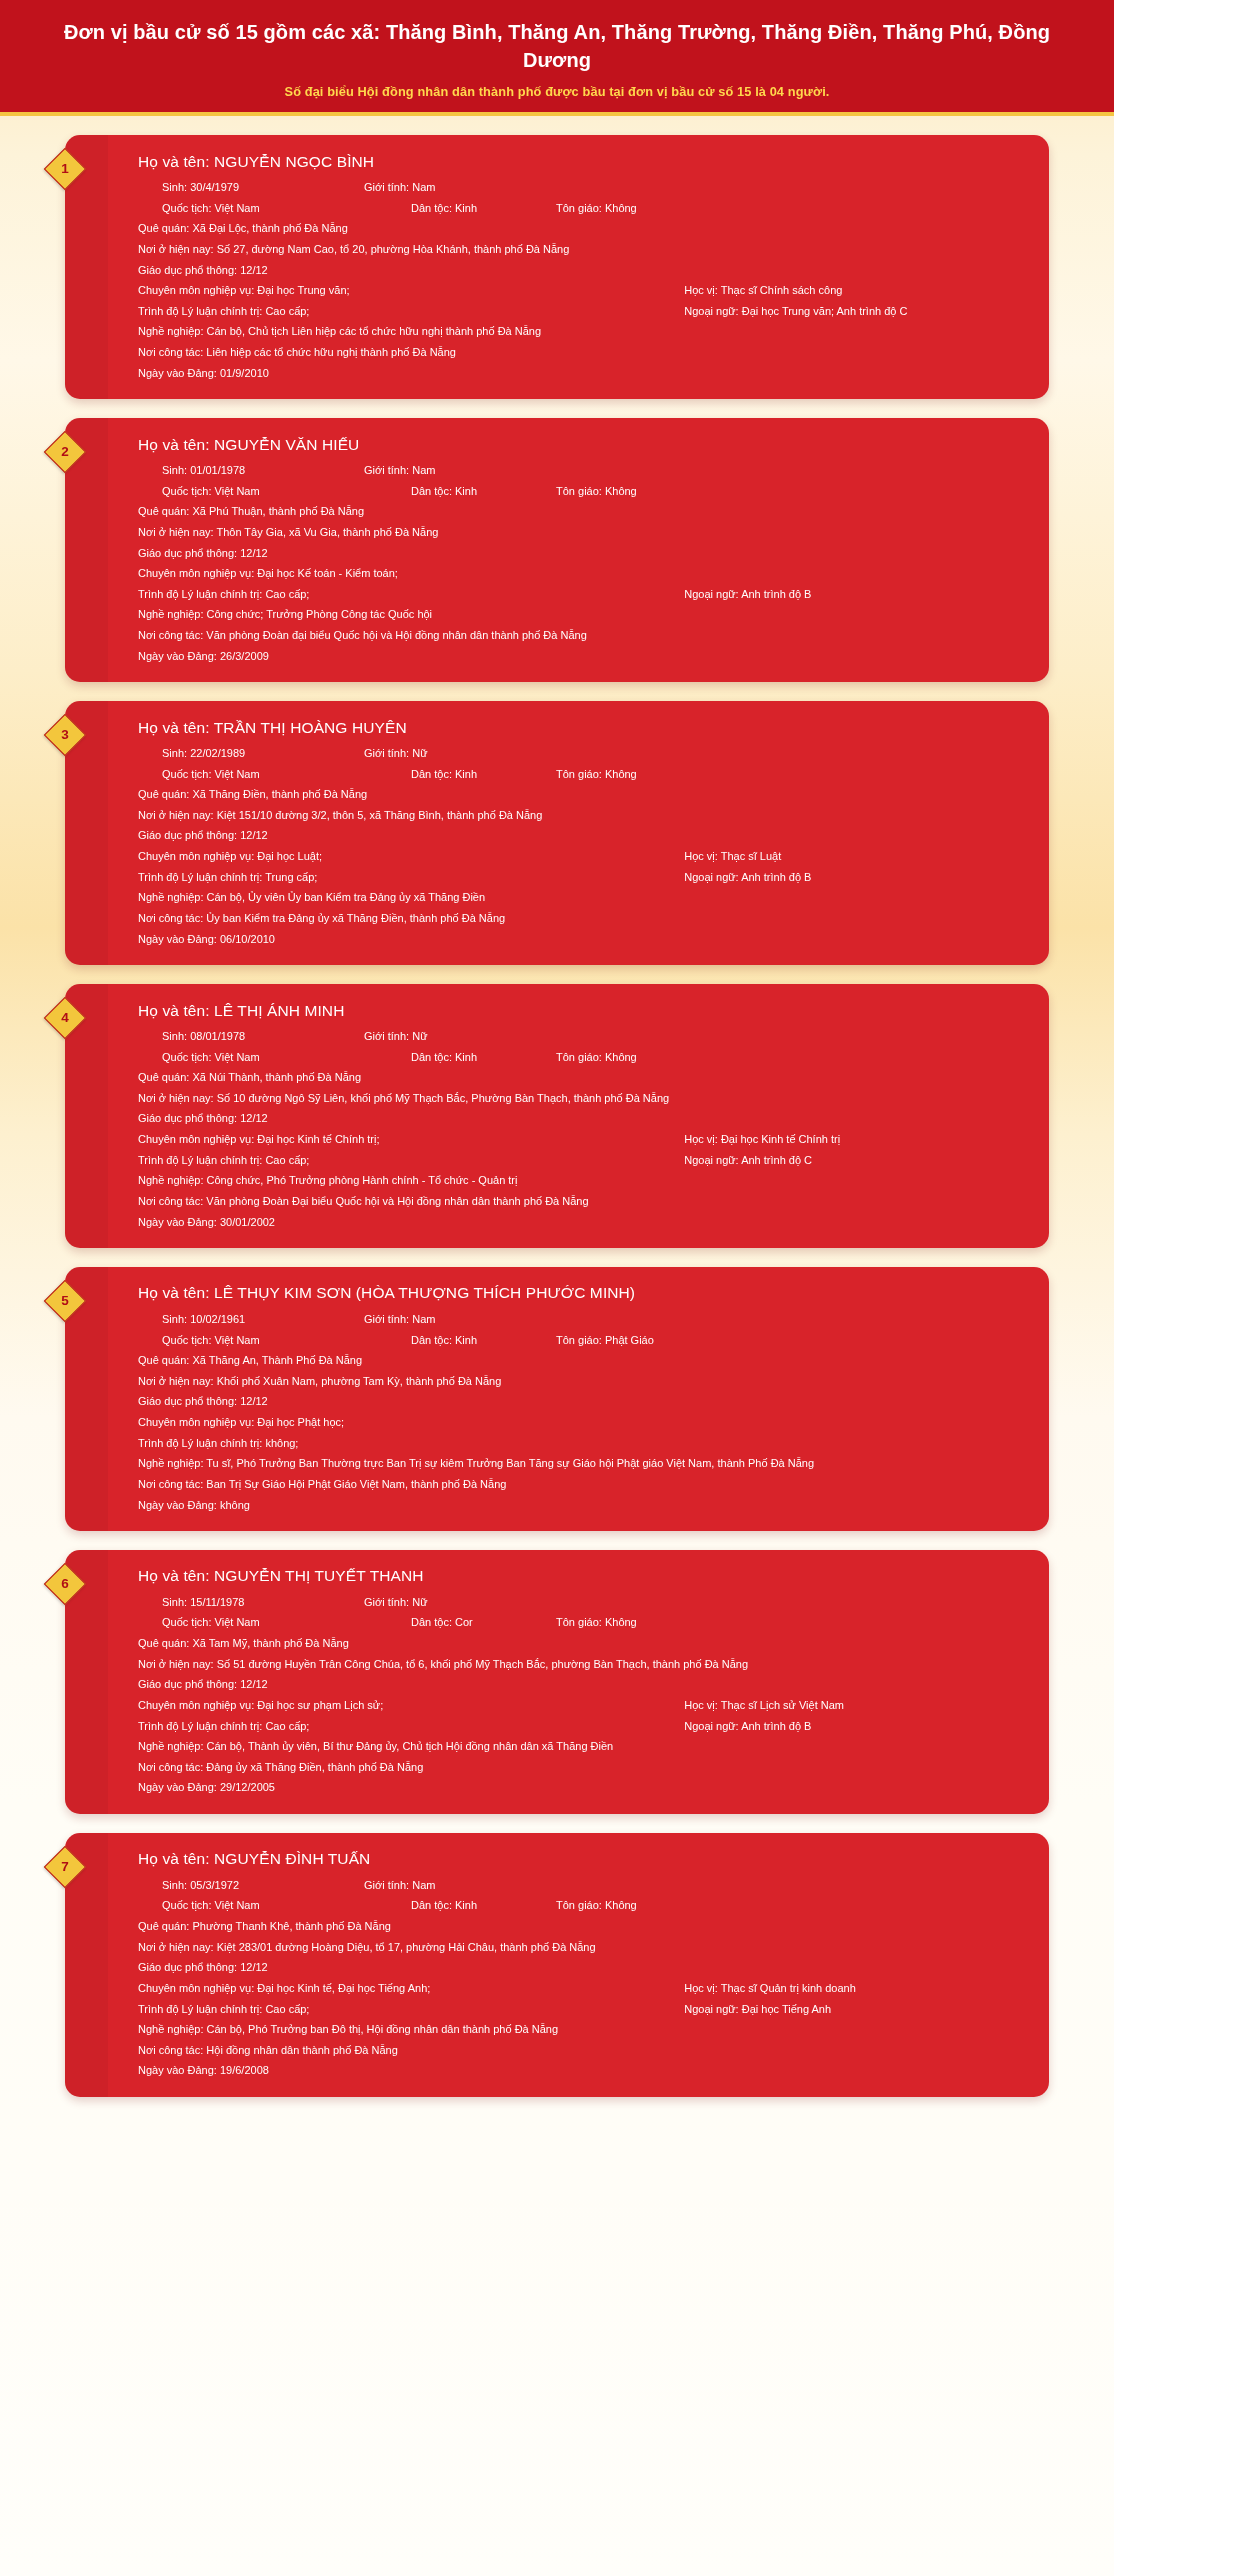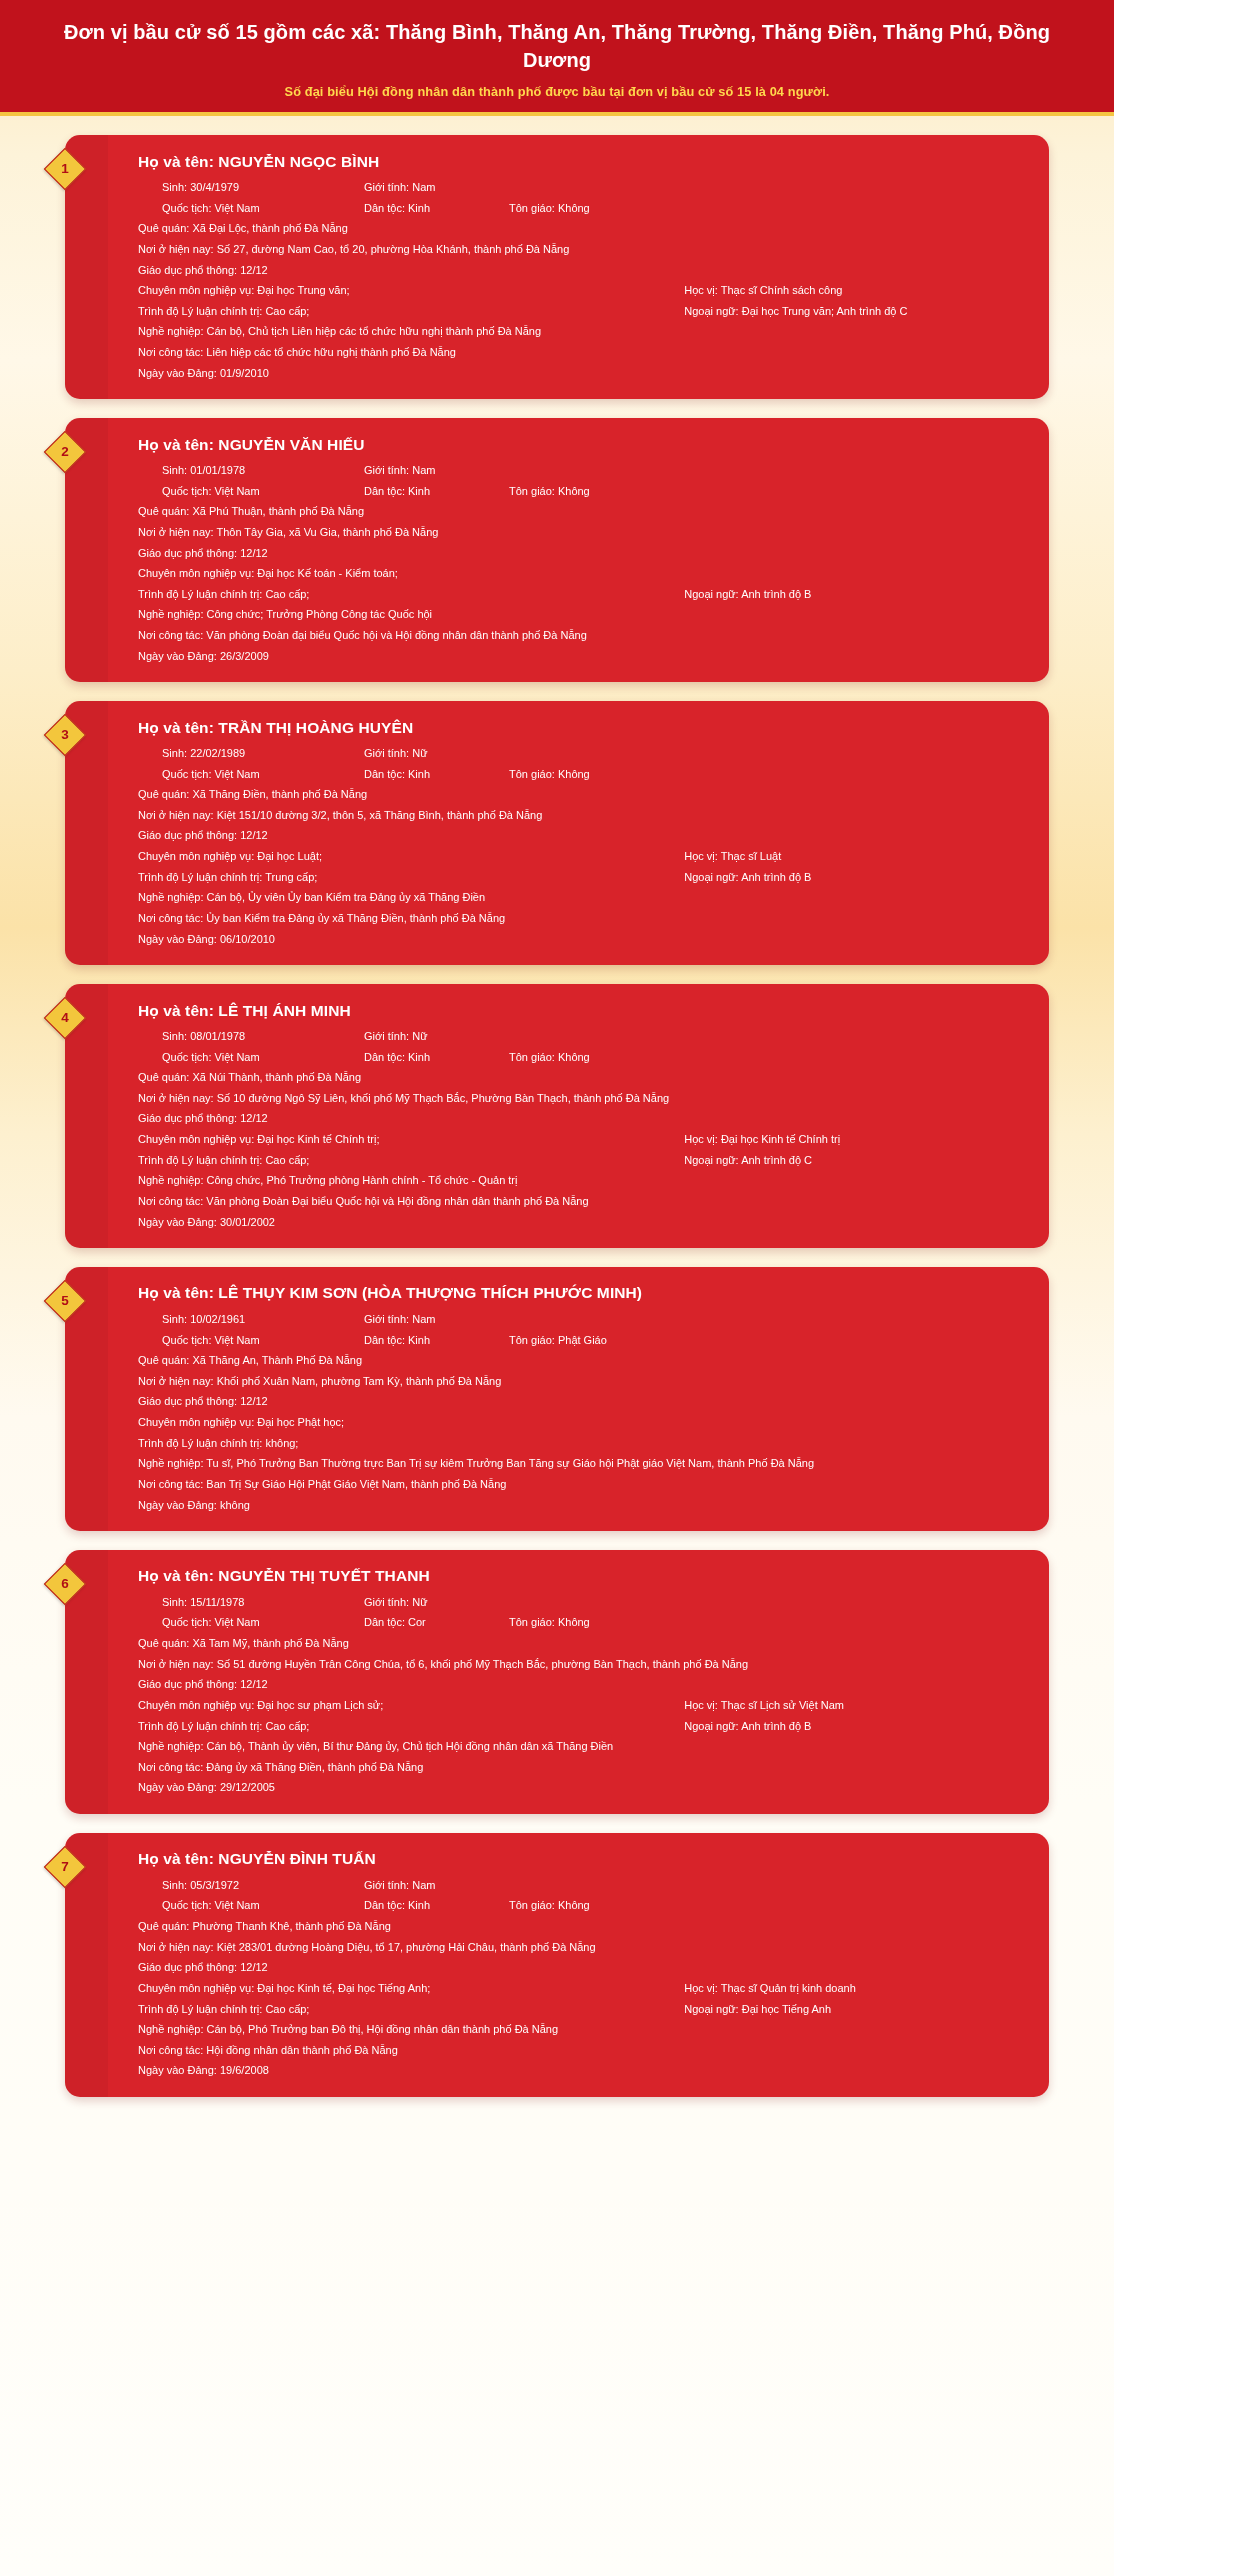--- a/index.html
+++ b/index.html
@@ -159,40 +159,40 @@
   .badge span {
     transform: rotate(-45deg);
     color: #b00f16;
     font-size: 13.5px;
     font-weight: bold;
     line-height: 1;
   }
 
   .name-line {
     font-size: 15.5px;
-    font-weight: bold;
+    font-weight: normal;
     color: #ffffff;
     margin-bottom: 9.4px;
     letter-spacing: 0.1px;
   }
 
   .rows { display: flex; flex-direction: column; gap: 4.7px; }
 
   .row {
     font-size: 11px;
     line-height: 1.45;
     color: #ffffff;
     display: flex;
     flex-wrap: nowrap;
   }
   .row.wrap { display: block; }
 
   .cell { white-space: nowrap; }
   .cell.c1 { width: 202px; flex: 0 0 202px; margin-left: 24px; }
-  .cell.c2 { width: 145px; flex: 0 0 145px; }
+  .cell.c2 { width: 145px; flex: 0 0 145px; margin-left: 47px; }
   .cell.c3 { flex: 1 1 auto; }
 
   
   .split { display: flex; width: 100%; }
   .split .left { flex: 0 0 62%; }
   .split .right { flex: 1 1 auto; }
 
   
 </style>
 </head>

